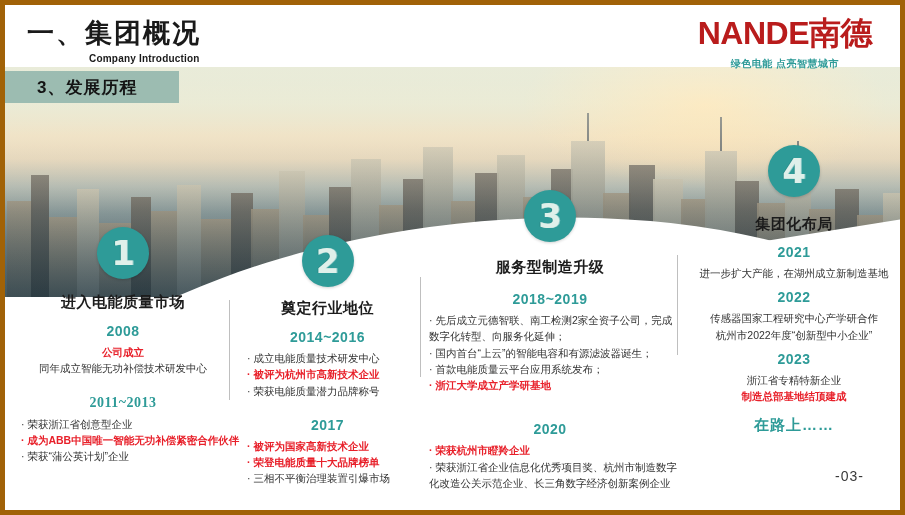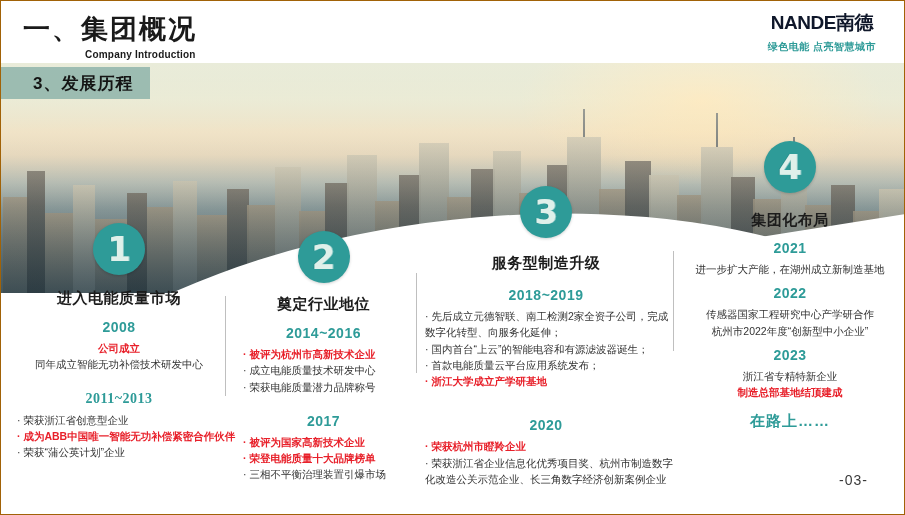--- a/index.html
+++ b/index.html
@@ -4,21 +4,21 @@
 <style>
   html,body{margin:0;padding:0;background:#efefef;}
   body{font-family:"Liberation Sans","DejaVu Sans",sans-serif;}
 
   #slide{
     position:relative;
     width:905px;height:515px;
     overflow:hidden;
     background:#ffffff;
     box-sizing:border-box;
-    border:1px solid #a16207;
+    border:5px solid #a16207;
   }
 
   
   #hero{
     position:absolute;left:0;top:62px;width:905px;height:230px;
     overflow:hidden;
   }
   #hero-photo{
     position:absolute;left:0;top:0;width:905px;height:230px;
     background:
@@ -61,32 +61,32 @@
   #title-block{position:absolute;left:22px;top:14px;}
   #title-cn{
     font-size:27px;font-weight:bold;color:#1a1a1a;letter-spacing:2px;
     line-height:1.1;white-space:nowrap;
   }
   #title-en{
     font-size:10px;font-weight:bold;color:#1a1a1a;
     margin-top:4px;margin-left:62px;letter-spacing:.2px;white-space:nowrap;
   }
   #section-banner{
-    position:absolute;left:0;top:66px;width:149px;height:32px;
+    position:absolute;left:0;top:66px;width:174px;height:32px;
     background:rgba(136,176,167,.80);
     display:flex;align-items:center;
   }
   #section-banner-label{
     margin-left:32px;font-size:17px;font-weight:bold;color:#141414;letter-spacing:1px;white-space:nowrap;
   }
 
   
   #logo{position:absolute;right:28px;top:12px;text-align:center;}
   #logo-mark{
-    font-size:19px;font-weight:bold;color:#0f172a;letter-spacing:-0.5px;white-space:nowrap;
+    font-size:32px;font-weight:bold;color:#b91c1c;letter-spacing:-0.5px;white-space:nowrap;
     line-height:1;
   }
   #logo-tag{
     margin-top:8px;font-size:10px;font-weight:bold;color:#2E9B98;letter-spacing:.5px;white-space:nowrap;
   }
 
   
   .col{position:absolute;text-align:center;}
   .badge{
     position:absolute;
@@ -217,22 +217,22 @@
   </div>
 
   <div class="col" style="left:230px;top:230px;width:185px;">
     <div class="badge" style="top:0;">
       <span>2</span>
     </div>
     <div style="padding-top:64px;">
       <div class="col-title">奠定行业地位</div>
       <div class="year">2014~2016</div>
       <div class="lines left" style="padding-left:12px;">
+        <div class="ln left bullet">成立电能质量技术研发中心</div>
         <div class="ln red left bullet">被评为杭州市高新技术企业</div>
-        <div class="ln left bullet">成立电能质量技术研发中心</div>
         <div class="ln left bullet">荣获电能质量潜力品牌称号</div>
       </div>
       <div class="year" style="margin-top:18px;">2017</div>
       <div class="lines left" style="padding-left:12px;">
         <div class="ln red left bullet">被评为国家高新技术企业</div>
         <div class="ln red left bullet">荣登电能质量十大品牌榜单</div>
         <div class="ln left bullet">三相不平衡治理装置引爆市场</div>
       </div>
     </div>
   </div>

